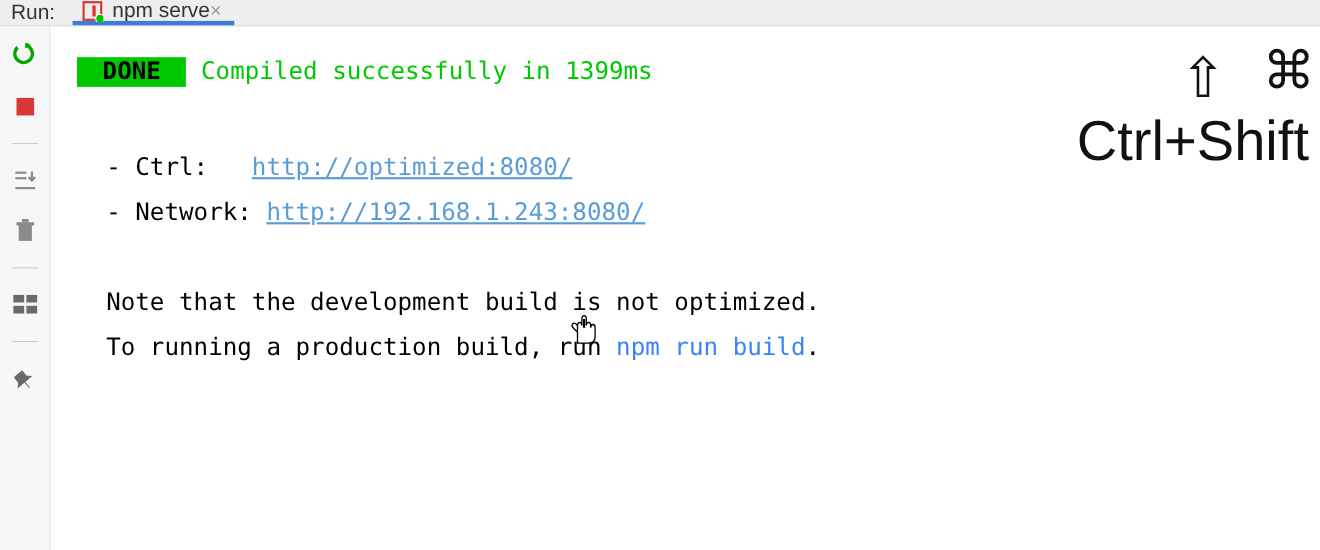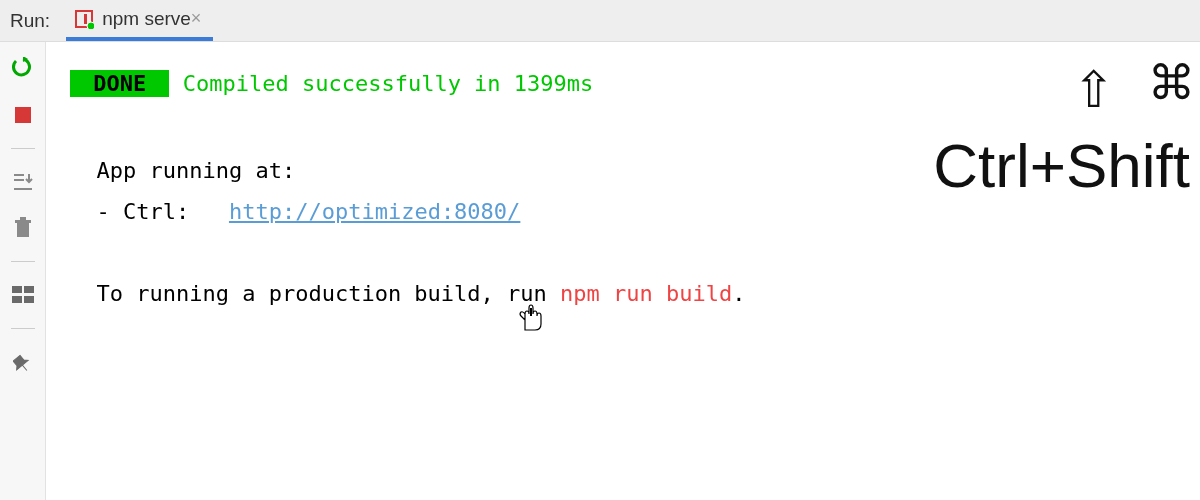--- a/index.html
+++ b/index.html
@@ -8,21 +8,21 @@
       height: 500px;
       font-family: -apple-system, BlinkMacSystemFont, "Segoe UI", sans-serif;
       background: #f7f7f7;
       display: flex;
       flex-direction: column;
       overflow: hidden;
     }
     .header {
       display: flex;
       align-items: center;
-      height: 42px;
+      height: 24px;
       background: #eeeeee;
       border-bottom: 1px solid #ddd;
       padding-left: 10px;
     }
     .run-label {
       font-size: 19px;
       color: #333;
       margin-right: 16px;
     }
     .tab {
@@ -88,43 +88,43 @@
     .done-badge {
       background: #00c800;
       color: #000;
       padding: 1px 10px;
       font-weight: bold;
     }
     .green-text {
       color: #00c800;
     }
     .teal-text {
-      color: #ef4444;
+      color: #3b82f6;
     }
     .link-text {
       color: #5a9cd6;
       text-decoration: underline;
     }
     .shortcut-overlay {
       position: absolute;
       top: 8px;
       right: 10px;
       text-align: right;
       color: #111;
       line-height: 1;
     }
     .shortcut-symbols {
       font-size: 68px;
       letter-spacing: -2px;
       text-align: right;
     }
     .shortcut-text {
-      font-size: 62px;
+      font-size: 51px;
       font-family: -apple-system, Helvetica, Arial, sans-serif;
-      margin-top: 17px;
+      margin-top: 2px;
     }
     .cursor-pointer {
       position: absolute;
       left: 470px;
       top: 258px;
       pointer-events: none;
     }
     .pre-line { white-space: pre; margin-top: 6px; }
     .spacer-block { height: 46px; }
     .spacer-block-small { height: 40px; }
@@ -189,23 +189,24 @@
     <div class="sidebar-btn">
       <svg width="20" height="20" viewBox="0 0 20 20">
         <path d="M 3 3 L 12 3 L 12 9 L 15 12 L 0 12 L 3 9 Z M 7.5 12 L 7.5 19" fill="#6a6a6a" stroke="#6a6a6a" stroke-width="1" transform="rotate(-40 10 10)"></path>
       </svg>
     </div>
   </div>
 
   <div class="console">
     <div class="pre-line"><span class="done-badge"> DONE </span><span class="green-text"> Compiled successfully in 1399ms</span></div>
     <div class="spacer-block"></div>
-    <div class="pre-line">  App running at:</div>
     <div class="pre-line"><span>  - Ctrl:   </span><span class="link-text">http://optimized:8080/</span></div>
+    <div class="pre-line"><span>  - Network: </span><span class="link-text">http://192.168.1.243:8080/</span></div>
     <div class="spacer-block-small"></div>
+    <div class="pre-line">  Note that the development build is not optimized.</div>
     <div class="pre-line"><span>  To running a production build, run </span><span class="teal-text">npm run build</span><span>.</span></div>
 
     <div class="shortcut-overlay">
       <div class="shortcut-symbols">⇧ ⌘</div>
       <div class="shortcut-text">Ctrl+Shift</div>
     </div>
 
     <div class="cursor-pointer">
       <svg width="28" height="32" viewBox="0 0 28 32">
         <path d="M 9 30 L 9 14 Q 9 11 11 11 Q 13 11 13 14 L 13 8 Q 13 5 15 5 Q 17 5 17 8 L 17 14 Q 17 11 19 11 Q 21 11 21 14 L 21 16 Q 21 13 23 13 Q 25 13 25 16 L 25 24 Q 25 30 19 30 Z M 9 20 L 5 16 Q 3 14 5 12 Q 7 11 9 14" fill="#fff" stroke="#000" stroke-width="1.2"></path>

